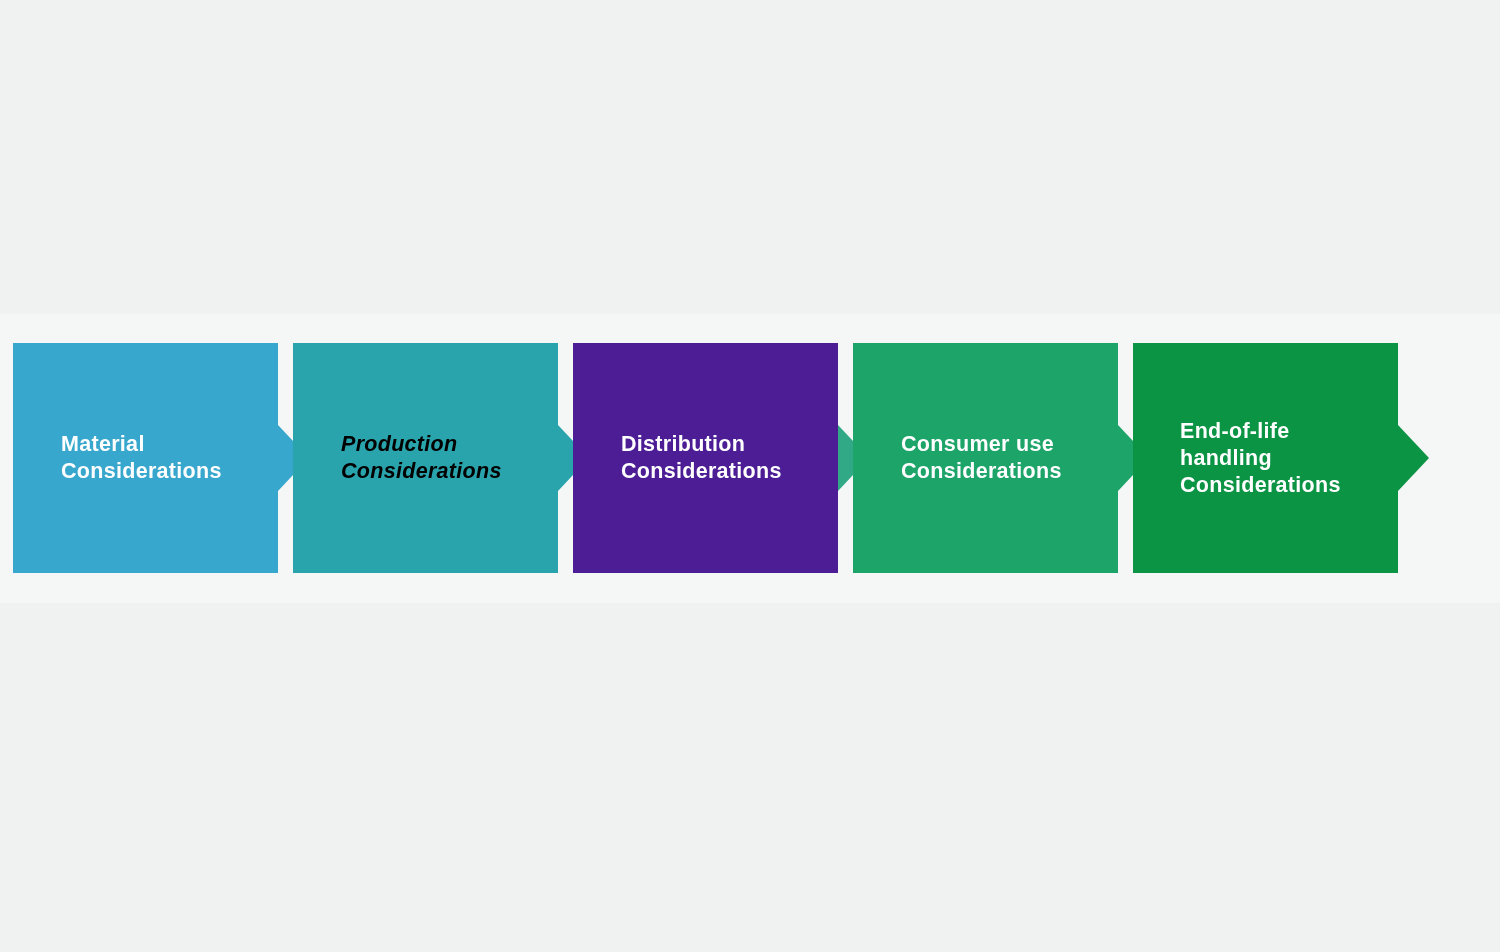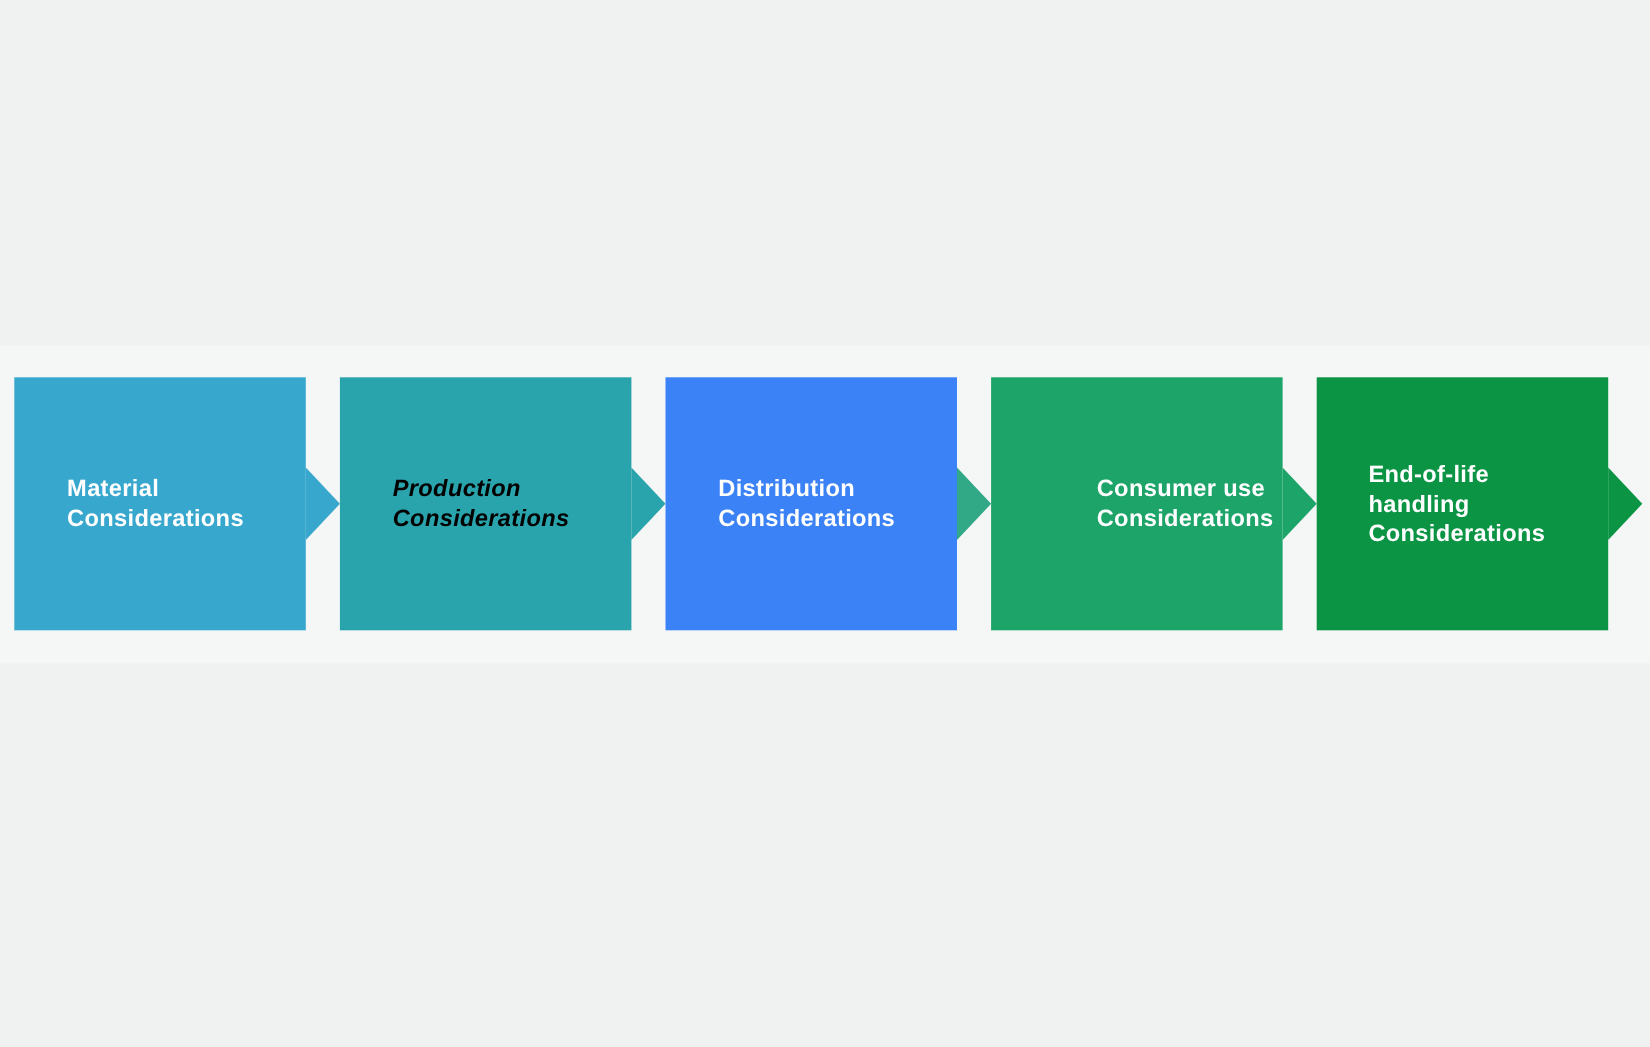--- a/index.html
+++ b/index.html
@@ -18,21 +18,21 @@
     left: 0;
     top: 314px;
     width: 1500px;
     height: 289px;
   }
   .flow {
     position: absolute;
     left: 13px;
     top: 343px;
     display: flex;
-    gap: 31px;
+    gap: 15px;
   }
   .step {
     position: relative;
     width: 265px;
     height: 230px;
     display: flex;
     align-items: center;
   }
   .step-label {
     padding-left: 48px;
@@ -68,28 +68,28 @@
 Considerations</div>
     <div class="arrow" style="border-left-color: rgb(56, 167, 205);"></div>
   </div>
 
   <div class="step" style="background: rgb(42, 164, 172);">
     <div class="step-label" style="color: #000000; font-style: italic;">Production
 Considerations</div>
     <div class="arrow" style="border-left-color: rgb(42, 164, 172);"></div>
   </div>
 
-  <div class="step" style="background: #3b82f6;">
+  <div class="step" style="background: #4c1d95;">
     <div class="step-label" style="color: rgb(255, 255, 255);">Distribution
 Considerations</div>
     <div class="arrow" style="border-left-color: rgb(49, 169, 135);"></div>
   </div>
 
   <div class="step" style="background: rgb(29, 164, 105);">
-    <div class="step-label" style="color: rgb(255, 255, 255); margin-left: 48px;">Consumer use
+    <div class="step-label" style="color: rgb(255, 255, 255);">Consumer use
 Considerations</div>
     <div class="arrow" style="border-left-color: rgb(29, 164, 105);"></div>
   </div>
 
   <div class="step" style="background: rgb(11, 148, 68);">
     <div class="step-label" style="color: rgb(255, 255, 255); padding-left: 47px;">End-of-life
 handling
 Considerations</div>
     <div class="arrow" style="border-left-color: rgb(11, 148, 68);"></div>
   </div>

